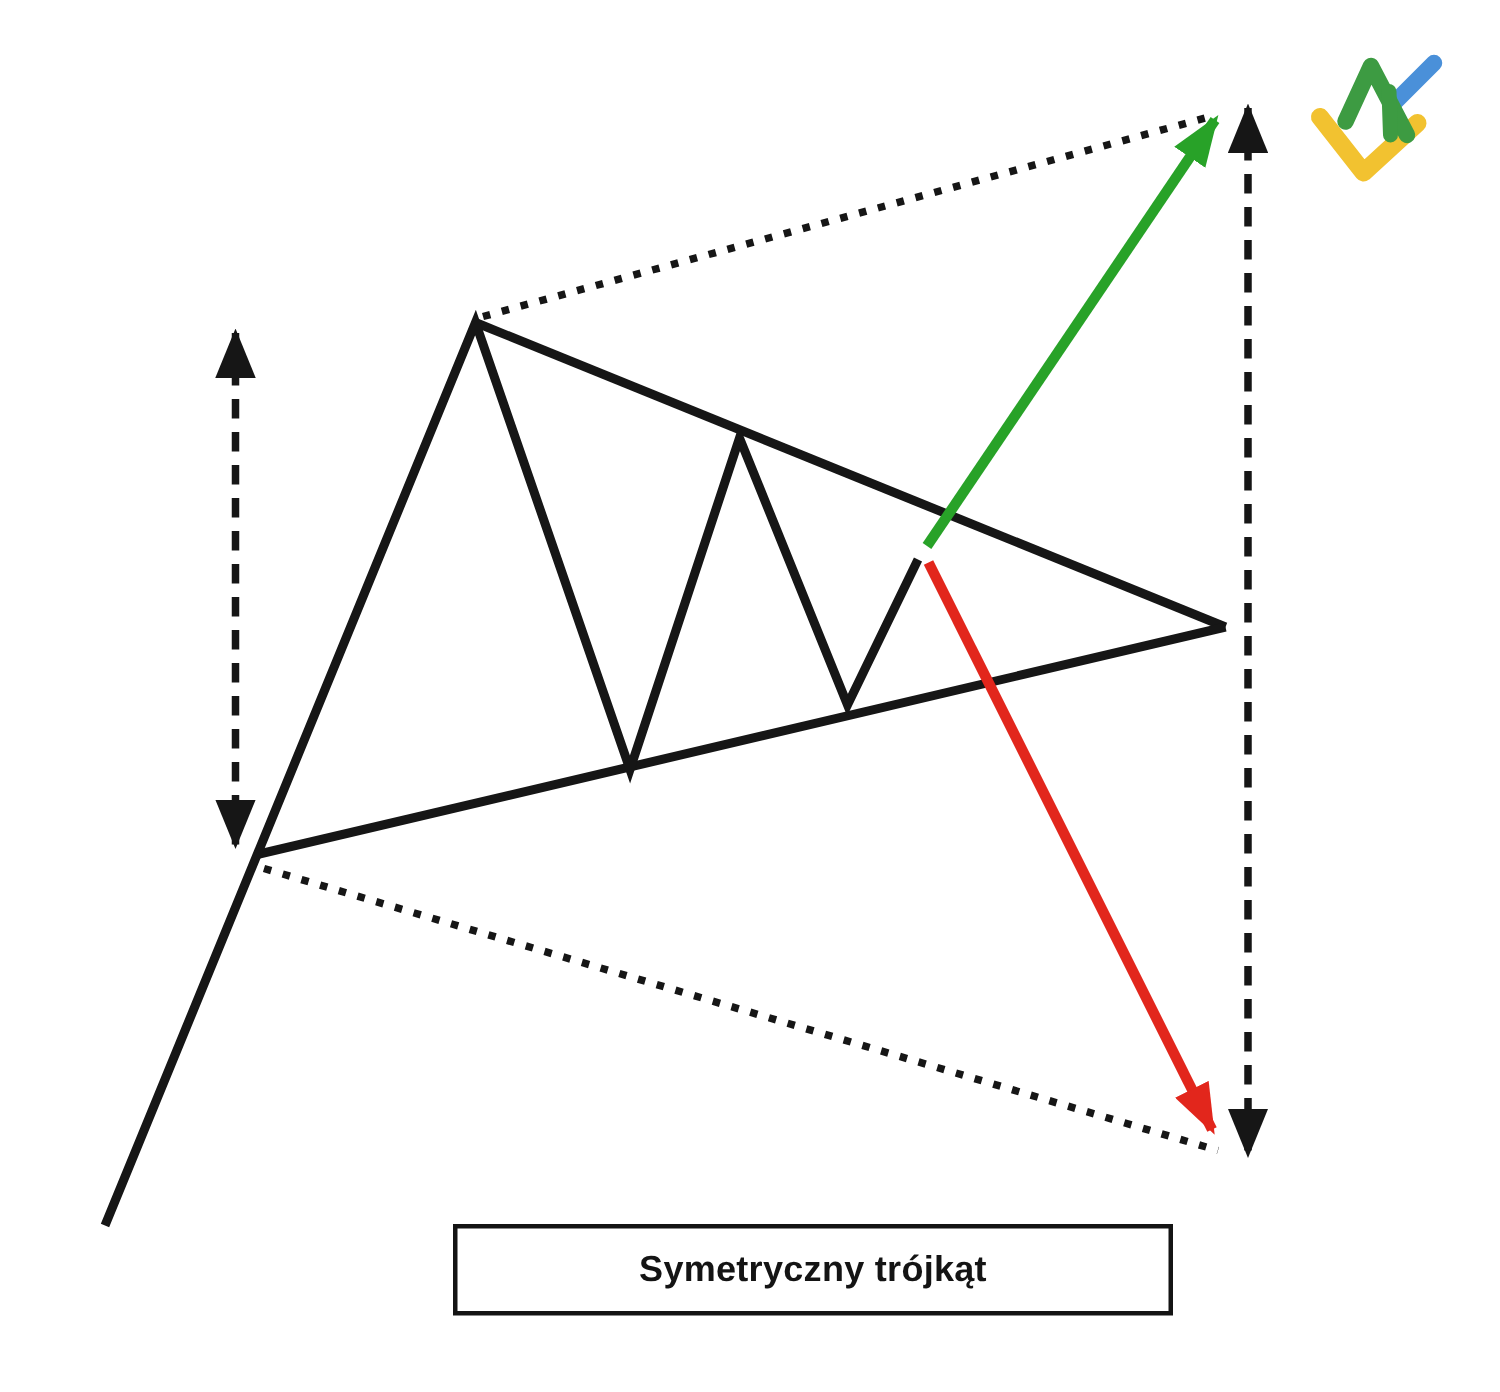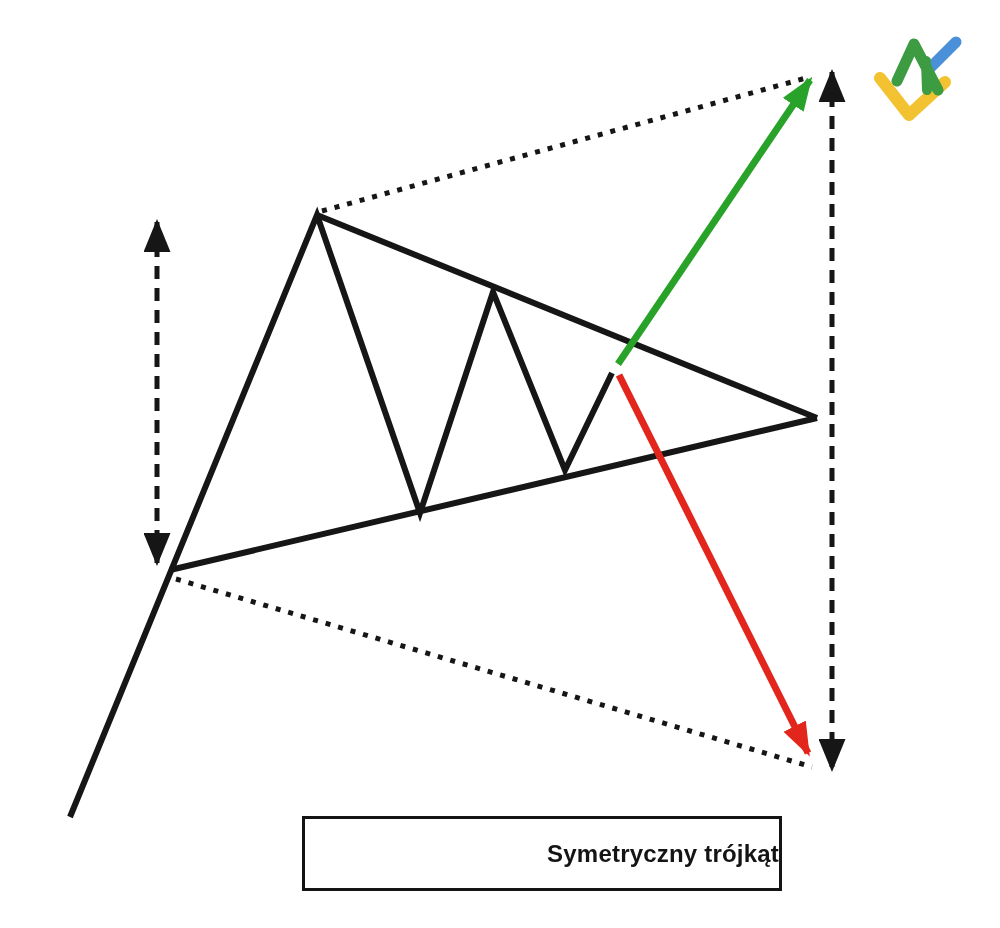--- a/index.html
+++ b/index.html
@@ -7,24 +7,24 @@
     position:relative;
     width:1000px;height:928px;
     background:#ffffff;
     overflow:hidden;
     font-family:"Liberation Sans", sans-serif;
   }
   .diagram-svg{position:absolute;left:0;top:0;}
   .caption-box{
     position:absolute;
     left:302px;top:816px;
-    width:480px;height:75px;
+    width:480px;height:61px;
     border:3px solid #141414;
     box-sizing:border-box;
-    display:flex;align-items:center;justify-content:flex-end;
+    display:flex;align-items:center;justify-content:center;
     background:#ffffff;
   }
   .caption-text{
     font-size:24px;
     font-weight:700;
     color:#141414;
     letter-spacing:0.2px;
     white-space:nowrap;
   }
 </style>

